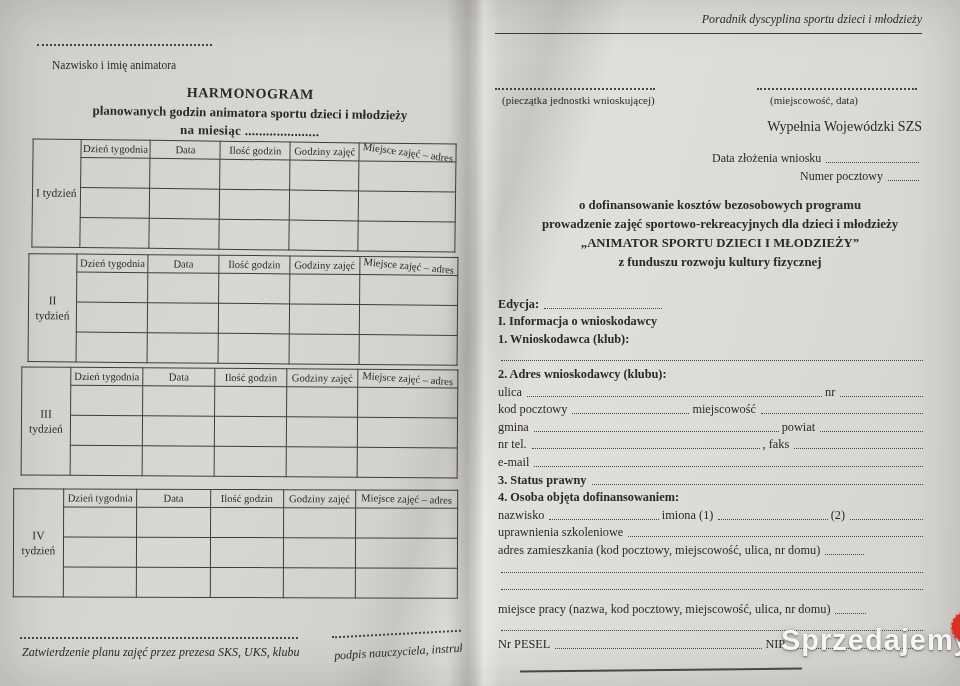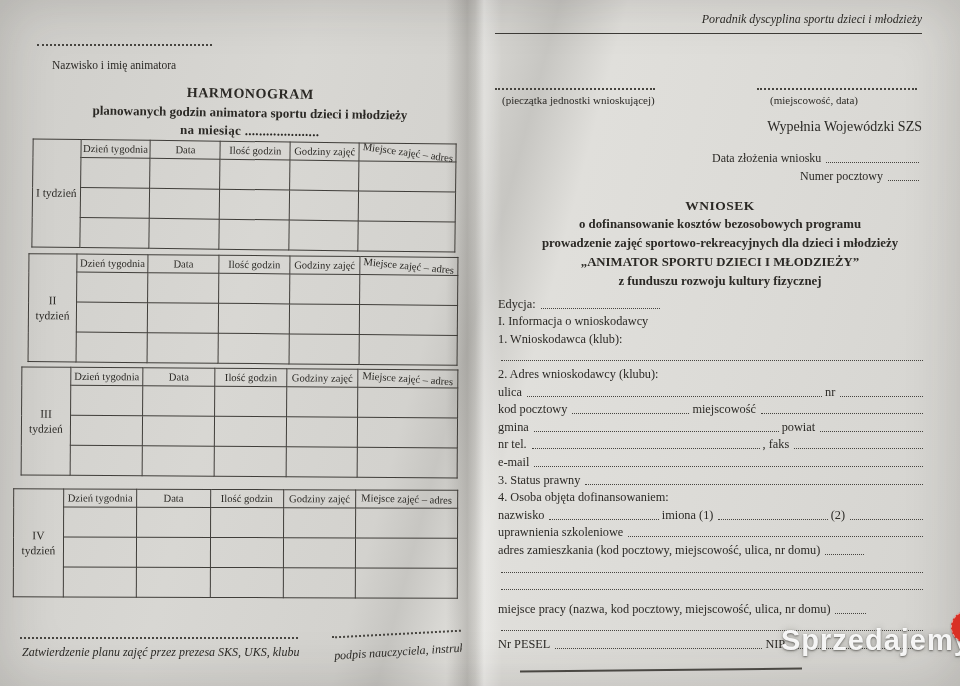--- a/index.html
+++ b/index.html
@@ -44,21 +44,21 @@
   .filled-by{position:absolute;top:119px;right:38px;font-size:14px;}
   .rrow{position:absolute;display:flex;align-items:flex-end;font-size:12px;}
   .date-row{left:222px;top:151px;width:210px;}
   .num-row{left:310px;top:169px;width:122px;}
   .wniosek-title{position:absolute;left:0;top:196px;width:460px;text-align:center;font-weight:bold;}
   .wt-main{font-size:13.5px;letter-spacing:.5px;line-height:19px;}
   .wt-line{font-size:12.8px;line-height:19px;}
   .form-rows{position:absolute;left:8px;top:294px;width:428px;}
   .frow{height:17.6px;display:flex;align-items:flex-end;font-size:12.3px;white-space:nowrap;}
   .ft{padding:0 2px 0 0;}
-  .fb{font-weight:normal;}
+  .fb{font-weight:bold;}
   .leader{border-bottom:1.8px dotted #46443f;margin:0 3px 3px 3px;flex-grow:1;}
   .spacer{flex-grow:1;}
   .footer-rule{position:absolute;left:30px;top:669px;width:282px;border-bottom:2px solid #4a4843;transform:rotate(-0.6deg);}
   
   .watermark{position:absolute;left:781px;top:624px;font-family:"Liberation Sans",sans-serif;}
   .wm-text{font-size:29px;font-weight:bold;color:rgba(255,255,255,.93);letter-spacing:1px;
     text-shadow:0 1px 2px rgba(60,58,54,.65),0 0 6px rgba(90,88,84,.35);}
   .wm-badge{position:absolute;right:-12px;top:-13px;width:30px;height:30px;border-radius:50%;
     background:#d93025;color:#fff;font-size:12px;font-weight:bold;display:flex;align-items:center;justify-content:center;
     box-shadow:0 1px 2px rgba(60,58,54,.5);border:1px dashed rgba(255,255,255,.55);}
@@ -235,21 +235,20 @@
     <div class="rrow date-row">
       <span class="ft">Data złożenia wniosku</span>
       <span class="leader"></span>
     </div>
     <div class="rrow num-row">
       <span class="ft">Numer pocztowy</span>
       <span class="leader"></span>
     </div>
 
     <div class="wniosek-title" id="wniosek-title">
-        <div class="wt-main">WNIOSEK</div>
         <div class="wt-line">o dofinansowanie kosztów bezosobowych programu</div>
         <div class="wt-line">prowadzenie zajęć sportowo-rekreacyjnych dla dzieci i młodzieży</div>
         <div class="wt-line">„ANIMATOR SPORTU DZIECI I MŁODZIEŻY”</div>
         <div class="wt-line">z funduszu rozwoju kultury fizycznej</div>
       </div>
 
     <div class="form-rows" id="form-rows">
         <div class="frow">
           <span class="ft fb">Edycja:</span>
           <span class="leader" style="flex-grow: 0.5;"></span>

